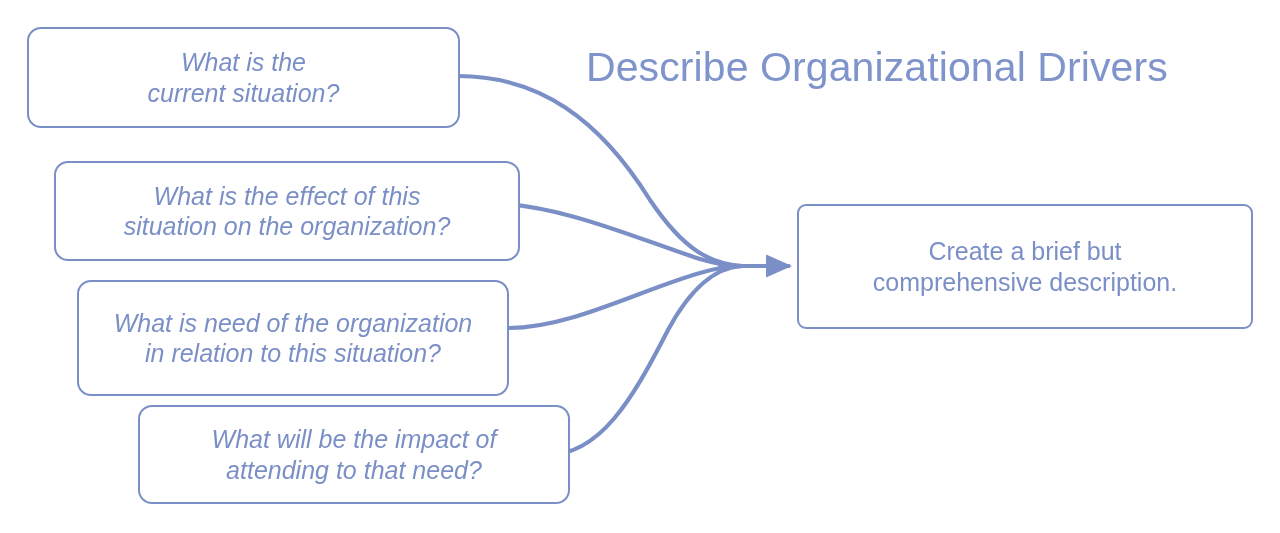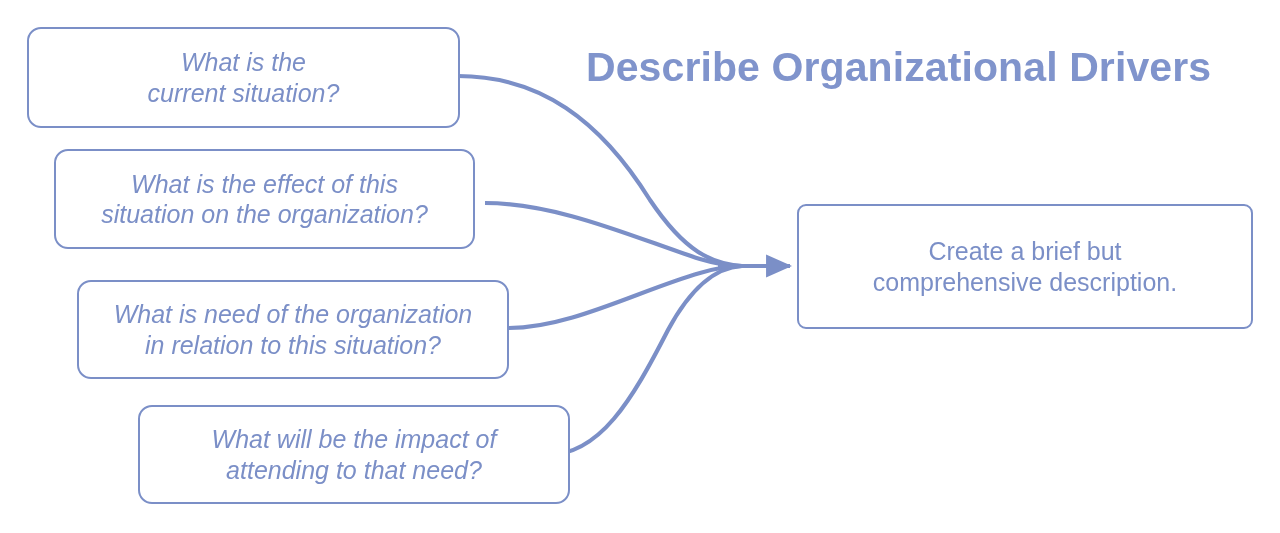--- a/index.html
+++ b/index.html
@@ -48,35 +48,35 @@
   .question-node {
     font-style: italic;
     font-size: 25px;
   }
   .outcome-node {
     font-style: normal;
     font-size: 25px;
   }
   
   #node-current-situation   { left: 27px;  top: 27px;  width: 433px; height: 101px; }
-  #node-effect-on-org       { left: 54px;  top: 149px; width: 421px; height: 100px; }
-  #node-org-need            { left: 77px;  top: 280px; width: 432px; height: 99px;  }
+  #node-effect-on-org       { left: 54px;  top: 161px; width: 466px; height: 100px; }
+  #node-org-need            { left: 77px;  top: 280px; width: 432px; height: 116px;  }
   #node-impact-of-attending { left: 115px; top: 405px; width: 432px; height: 99px; margin-left: 23px;  }
   
   #node-outcome { left: 797px; top: 204px; width: 456px; height: 125px; border-radius: 9px; }
 
   #diagram-title {
     position: absolute;
     left: 586px;
     top: 44px;
     width: 670px;
     color: #8094cc;
     font-size: 41px;
     font-style: normal;
-    font-weight: 700;
+    font-weight: 400;
     letter-spacing: 0.1px;
     white-space: nowrap;
   }
 </style>
 </head>
 <body>
 
 <div id="canvas">
 
   <svg id="connectors" viewBox="0 0 1280 533" xmlns="http://www.w3.org/2000/svg">

